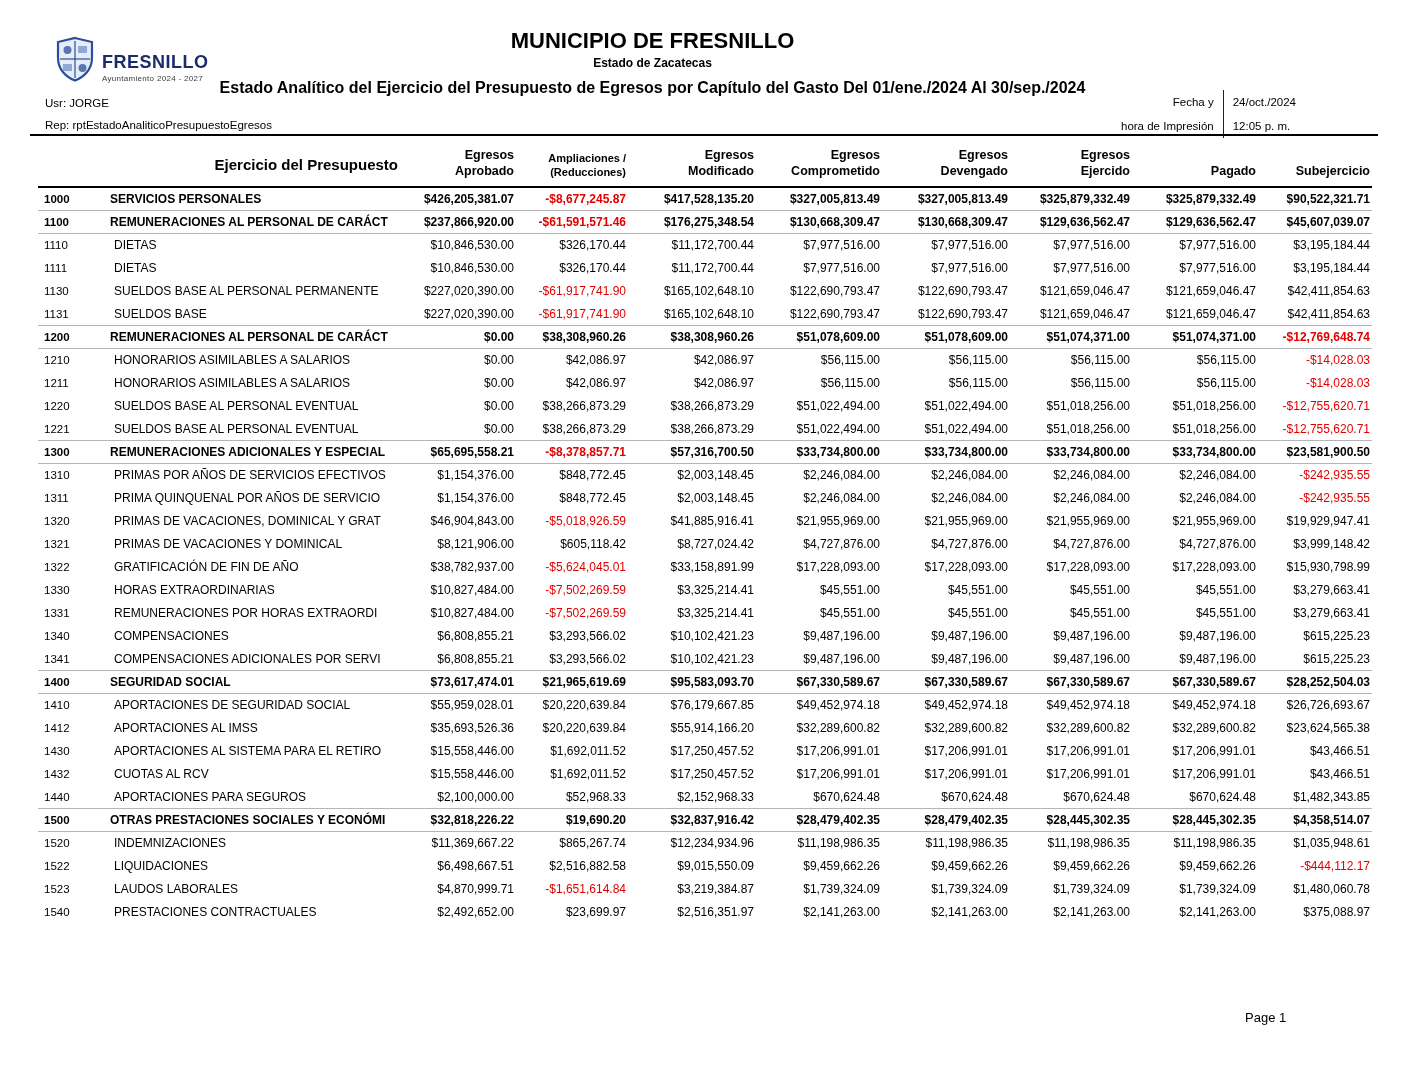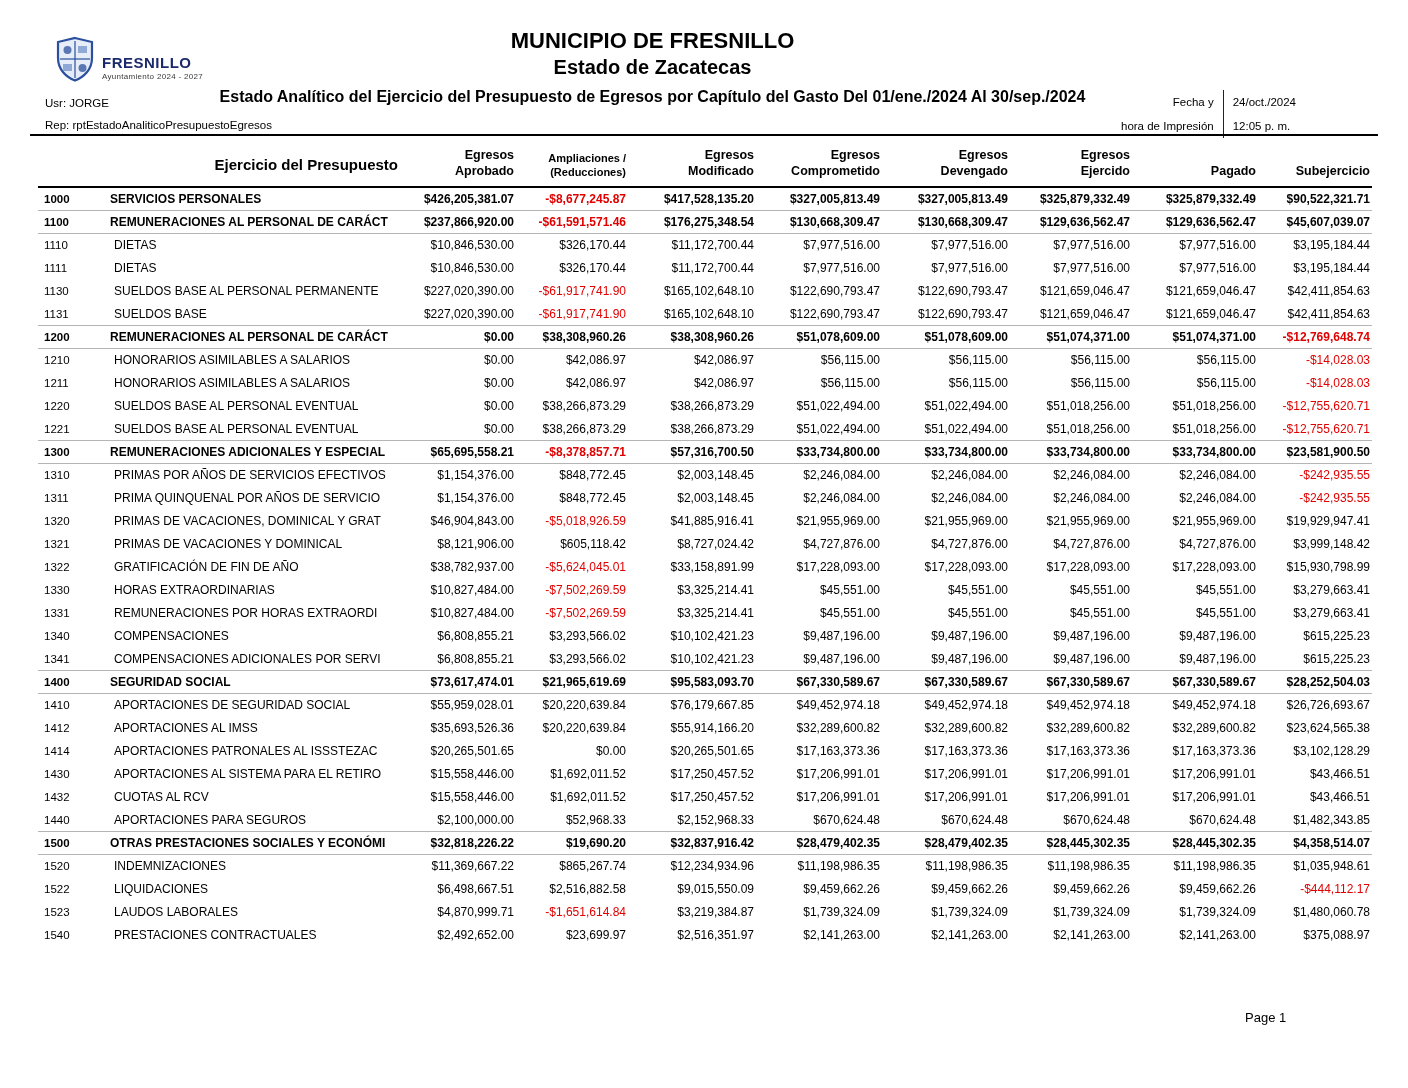--- a/index.html
+++ b/index.html
@@ -2,26 +2,26 @@
 <html><head>
 <meta charset="utf-8">
 <style>
   * { box-sizing: border-box; }
   html,body { margin:0; padding:0; background:#ffffff; }
   body { font-family:"Liberation Sans", sans-serif; color:#000; }
   .page { position:relative; width:1408px; height:1088px; background:#fff; overflow:hidden; }
 
   
   .logo { position:absolute; left:55px; top:36px; display:flex; align-items:center; gap:7px; }
-  .logo-name { font-size:15px; font-weight:bold; color:#1b2a6b; letter-spacing:0.5px;margin-top:13px; }
+  .logo-name { font-size:18px; font-weight:bold; color:#1b2a6b; letter-spacing:0.5px;margin-top:13px; }
   .logo-sub { font-size:8px; color:#3a3a3a; margin-top:1px; letter-spacing:0.3px; }
 
   .center-block { position:absolute; left:100px; right:203px; top:28px; text-align:center; }
   .main-title { font-size:22px; font-weight:bold; }
-  .sub-title { font-size:20px; font-weight:bold; margin-top:2px; }
+  .sub-title { font-size:12px; font-weight:bold; margin-top:2px; }
   .report-title { font-size:16px; font-weight:bold; margin-top:9px; }
 
   .usr { position:absolute; left:45px; top:97px; font-size:11.5px; }
   .rep { position:absolute; left:45px; top:119px; font-size:11.5px; }
 
   .meta-right { position:absolute; right:112px; top:90px; display:flex; font-size:11.5px; }
   .meta-labels { text-align:right; padding-right:9px; }
   .meta-labels div { line-height:24px; }
   .meta-values { border-left:1px solid #222; padding-left:9px; }
   .meta-values div { line-height:24px; }
@@ -423,32 +423,20 @@
           <td class="num">$35,693,526.36</td>
           <td class="num">$20,220,639.84</td>
           <td class="num">$55,914,166.20</td>
           <td class="num">$32,289,600.82</td>
           <td class="num">$32,289,600.82</td>
           <td class="num">$32,289,600.82</td>
           <td class="num">$32,289,600.82</td>
           <td class="num">$23,624,565.38</td>
         </tr>
         <tr>
-          <td class="code">1414</td>
-          <td class="desc">APORTACIONES  PATRONALES AL ISSSTEZAC</td>
-          <td class="num">$20,265,501.65</td>
-          <td class="num">$0.00</td>
-          <td class="num">$20,265,501.65</td>
-          <td class="num">$17,163,373.36</td>
-          <td class="num">$17,163,373.36</td>
-          <td class="num">$17,163,373.36</td>
-          <td class="num">$17,163,373.36</td>
-          <td class="num">$3,102,128.29</td>
-        </tr>
-        <tr>
           <td class="code">1430</td>
           <td class="desc">APORTACIONES AL SISTEMA PARA EL RETIRO</td>
           <td class="num">$15,558,446.00</td>
           <td class="num">$1,692,011.52</td>
           <td class="num">$17,250,457.52</td>
           <td class="num">$17,206,991.01</td>
           <td class="num">$17,206,991.01</td>
           <td class="num">$17,206,991.01</td>
           <td class="num">$17,206,991.01</td>
           <td class="num">$43,466.51</td>

